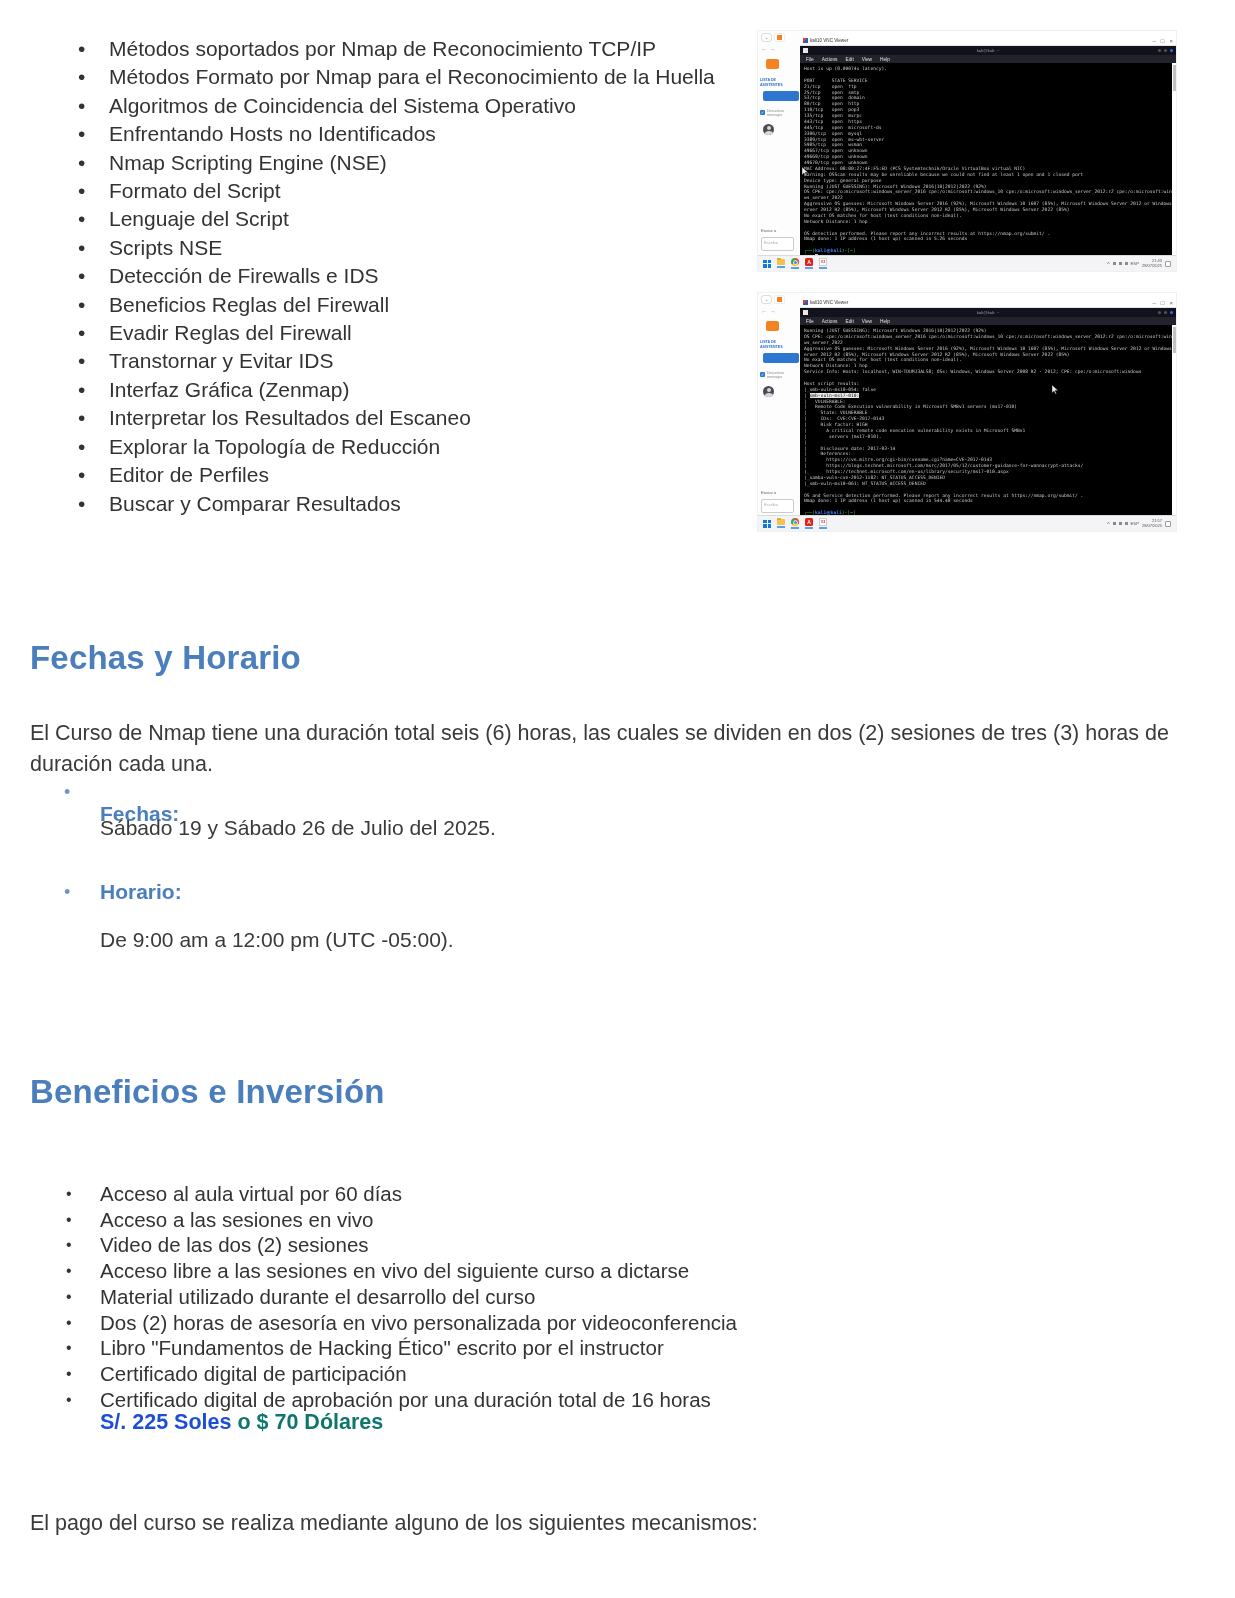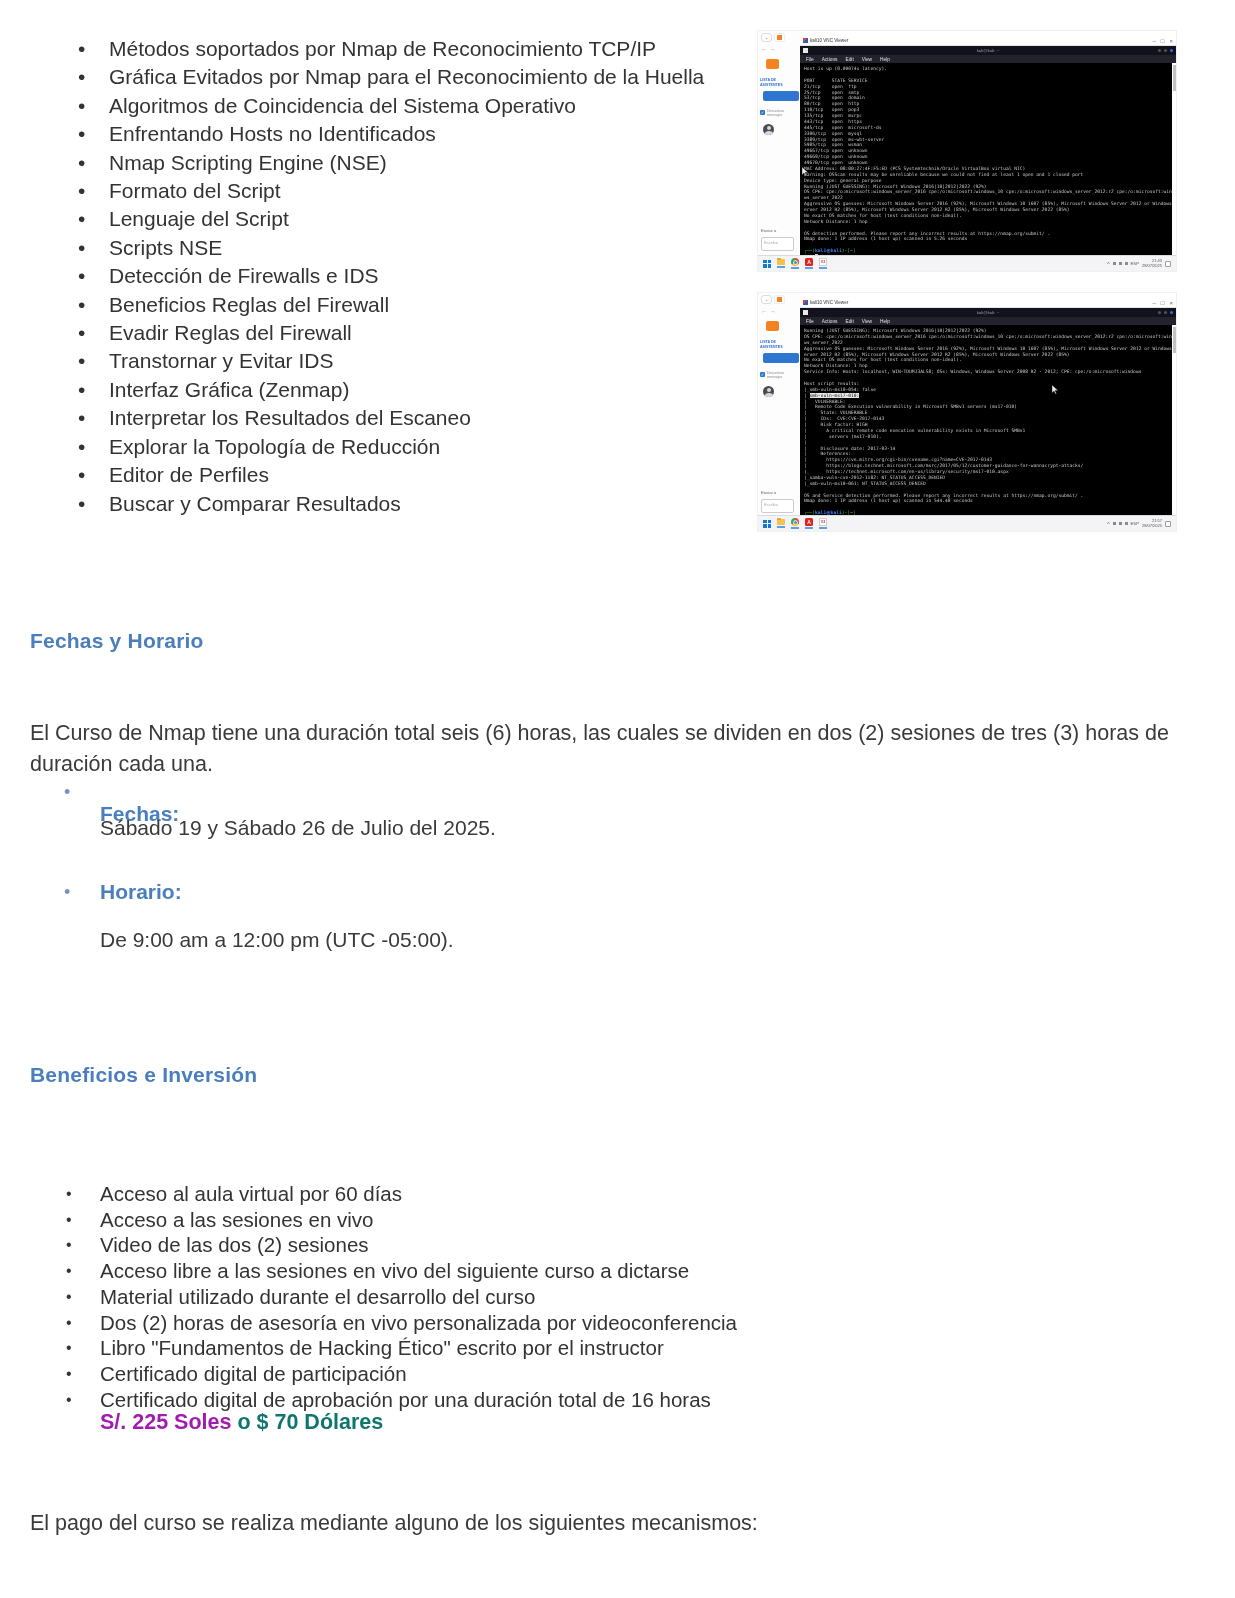--- a/index.html
+++ b/index.html
@@ -4,41 +4,41 @@
 <style>
   html,body{margin:0;padding:0;background:#fff;}
   body{width:1235px;height:1598px;position:relative;font-family:"Liberation Sans",sans-serif;color:#3a3a3a;overflow:hidden;}
 
   
   .topics{position:absolute;left:72px;top:31px;width:672px;margin:4px;padding:0;list-style:none;
           font-size:21px;line-height:28.4px;color:#333;}
   .topics li{position:relative;padding-left:33px;}
   .topics li::before{content:"•";position:absolute;left:2px;top:0;color:#333;}
 
-  .h2{position:absolute;left:30px;font-size:21px;font-weight:bold;color:#4a7ebc;letter-spacing:.2px;}
+  .h2{position:absolute;left:30px;font-size:33px;font-weight:bold;color:#4a7ebc;letter-spacing:.2px;}
   #h-fechas{top:612px;}
   #h-benef{top:1046px;}
 
   .para{position:absolute;left:30px;width:1185px;font-size:21.5px;line-height:31px;color:#3a3a3a;}
   #intro{top:696px;}
   #payment{top:1486px;}
 
   .blabel{position:absolute;left:100px;font-size:21px;font-weight:bold;color:#4a7ebc;}
   .bdot{position:absolute;left:64px;font-size:18px;color:#7295c0;}
   .bvalue{position:absolute;left:100px;font-size:21px;color:#3a3a3a;}
   #fechas-dot{top:782px;} #fechas-label{top:802px;text-align:right;} #fechas-value{top:816px;}
   #horario-dot{top:882px;} #horario-label{top:880px;} #horario-value{top:928px;}
 
   .benefits{position:absolute;left:64px;top:1181px;width:940px;margin:0;padding:0;list-style:none;
             font-size:20.5px;line-height:25.7px;color:#333;}
   .benefits li{position:relative;padding-left:36px;}
   .benefits li::before{content:"•";position:absolute;left:2px;top:0;font-size:16px;color:#333;}
 
   #price{position:absolute;left:100px;top:1410px;font-size:21.5px;font-weight:bold;}
-  #price .soles{color:#a21caf;}
+  #price .soles{color:#1d4ed8;}
   #price .rest{color:#0f766e;}
 
   
   .shot{position:absolute;left:757px;width:420px;background:#fff;border:1px solid #f0f0f0;box-sizing:border-box;}
   #shot1{top:30px;height:242px;}
   #shot2{top:292px;height:240px;}
 
   .behind{position:absolute;left:0;top:0;width:42px;bottom:16px;background:#fdfdfd;overflow:hidden;}
   .b-winbtn{position:absolute;left:3px;top:2px;width:9px;height:7px;border:1px solid #ddd;border-radius:3px;
             font-size:5px;line-height:6px;text-align:center;color:#777;background:#fff;}
@@ -103,21 +103,21 @@
   .tray-clock{display:flex;flex-direction:column;text-align:right;font-size:4px;line-height:4.6px;color:#555;}
   .tray-notif{width:6px;height:6px;border:1px solid #9a9a9a;border-radius:1px;background:#fff;box-sizing:border-box;}
 
   .mouse{position:absolute;z-index:5;}
 </style>
 </head>
 <body>
 
 <ul class="topics">
     <li>Métodos soportados por Nmap de Reconocimiento TCP/IP</li>
-    <li>Gráfica Evitados por Nmap para el Reconocimiento de la Huella</li>
+    <li>Métodos Formato por Nmap para el Reconocimiento de la Huella</li>
     <li>Algoritmos de Coincidencia del Sistema Operativo</li>
     <li>Enfrentando Hosts no Identificados</li>
     <li>Nmap Scripting Engine (NSE)</li>
     <li>Formato del Script</li>
     <li>Lenguaje del Script</li>
     <li>Scripts NSE</li>
     <li>Detección de Firewalls e IDS</li>
     <li>Beneficios Reglas del Firewall</li>
     <li>Evadir Reglas del Firewall</li>
     <li>Transtornar y Evitar IDS</li>

